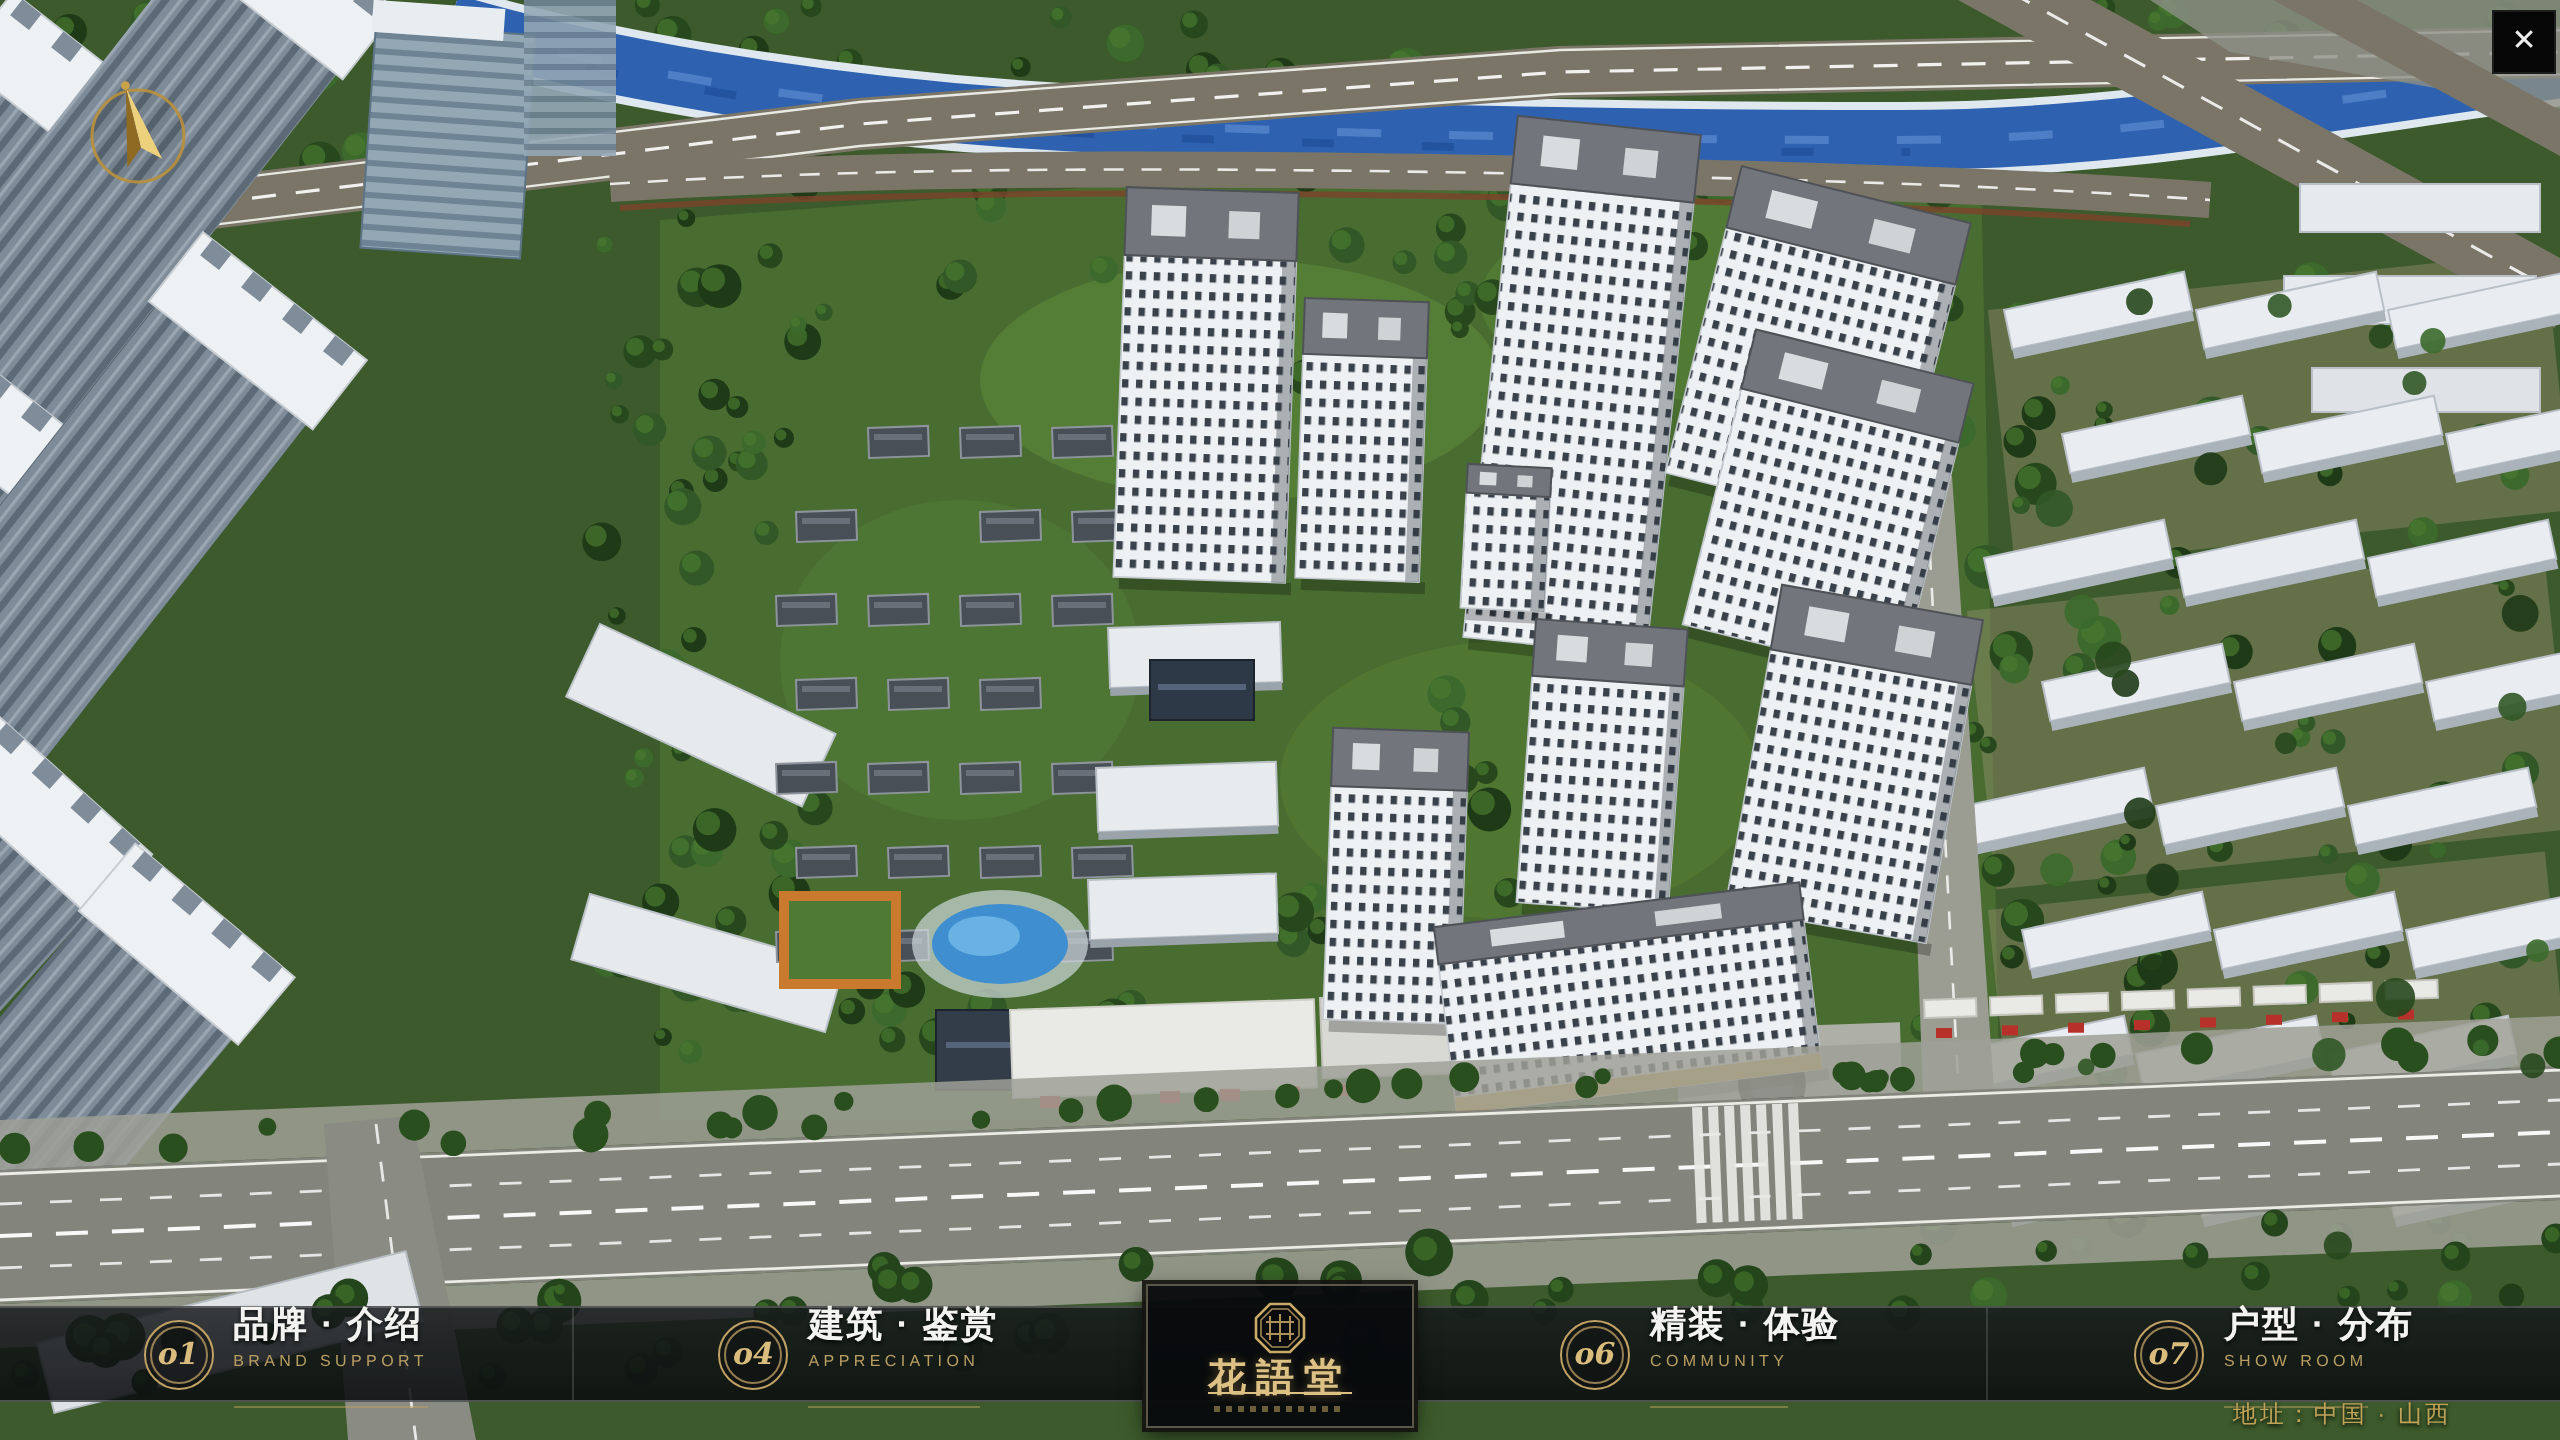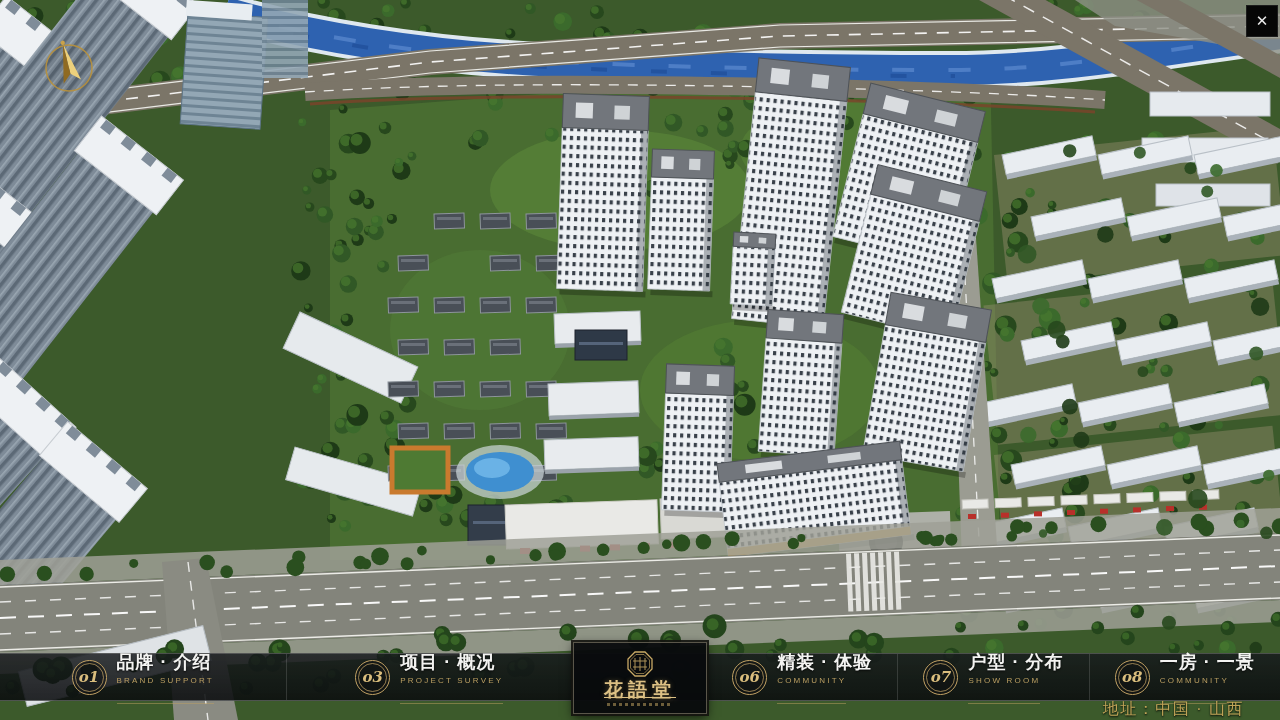--- a/index.html
+++ b/index.html
@@ -38,21 +38,21 @@
     color:#dcc084;letter-spacing:5px;line-height:1;margin-top:3px;
     text-shadow:0 0 5px rgba(220,180,100,.35);text-decoration:underline;}
   #brand-tagline{width:66px;height:3px;margin-top:4px;
     background:repeating-linear-gradient(90deg,rgba(190,160,95,.55) 0 3px,transparent 3px 6px);}
 
   
   #close-btn{position:absolute;left:1246px;top:5px;width:30px;height:30px;z-index:30;
     background:#060606;color:#ececec;font-size:15px;line-height:30px;text-align:center;
     border:1px solid #1d1d1d;cursor:pointer;}
   #compass{position:absolute;left:40px;top:32px;z-index:15;}
-  #address{position:absolute;right:36px;top:699px;z-index:22;font-size:16px;
+  #address{position:absolute;right:54px;top:699px;z-index:22;font-size:12px;
     color:#bfa357;letter-spacing:1.5px;text-shadow:0 1px 2px #000;white-space:nowrap;}
 </style>
 </head>
 <body>
 
 <div id="stage">
 
   <svg id="map" viewBox="0 0 1280 720">
     <defs>
       <pattern id="win" width="7" height="9" patternUnits="userSpaceOnUse">
@@ -1244,25 +1244,25 @@
         <div class="badge">
             <span>o1</span>
           </div>
         <div class="nav-text">
             <span class="zh">品牌 · 介绍</span>
         <span class="en">BRAND SUPPORT</span>
           </div>
       </div>
       <div class="nav-item">
         <div class="badge">
-            <span>o3</span>
+            <span>o4</span>
           </div>
         <div class="nav-text">
-            <span class="zh">项目 · 概况</span>
-        <span class="en">PROJECT SURVEY</span>
+            <span class="zh">建筑 · 鉴赏</span>
+        <span class="en">APPRECIATION</span>
           </div>
       </div>
     </div>
 
     <div id="brand-box">
       <svg width="26" height="26" viewBox="0 0 26 26">
         <polygon points="8,1 18,1 25,8 25,18 18,25 8,25 1,18 1,8" fill="none" stroke="#c9aa66" stroke-width="1.3"></polygon>
         <polygon points="9,3.5 17,3.5 22.5,9 22.5,17 17,22.5 9,22.5 3.5,17 3.5,9" fill="none" stroke="#c9aa66" stroke-width=".8" opacity=".8"></polygon>
         <g stroke="#c9aa66" stroke-width="1" opacity=".85">
           <line x1="8" y1="7" x2="8" y2="19"></line>
@@ -1288,26 +1288,17 @@
       </div>
       <div class="nav-item">
         <div class="badge">
             <span>o7</span>
           </div>
         <div class="nav-text">
             <span class="zh">户型 · 分布</span>
         <span class="en">SHOW ROOM</span>
           </div>
       </div>
-      <div class="nav-item">
-        <div class="badge">
-            <span>o8</span>
-          </div>
-        <div class="nav-text">
-            <span class="zh">一房 · 一景</span>
-        <span class="en">COMMUNITY</span>
-          </div>
-      </div>
     </div>
   </div>
 
   <div id="address">地址：中国 · 山西</div>
 </div>
 
 </body></html>

